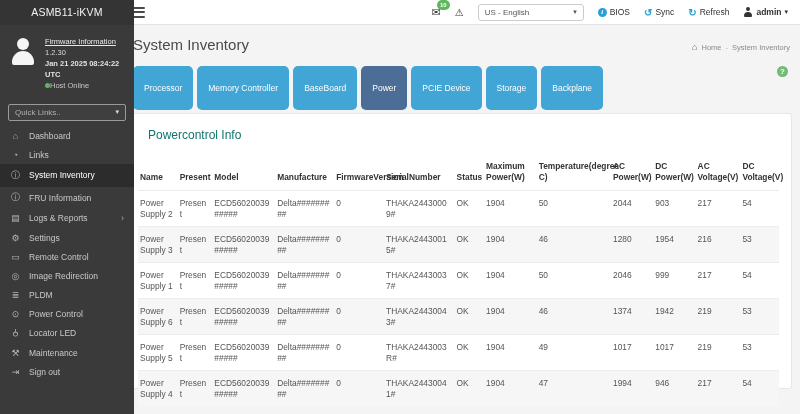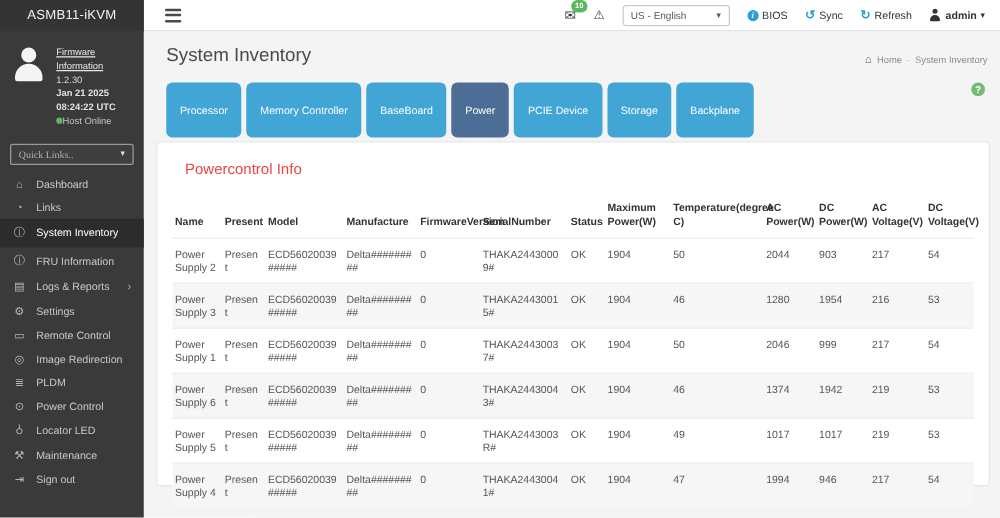--- a/index.html
+++ b/index.html
@@ -2,38 +2,38 @@
 <html><head>
 <meta charset="utf-8">
 <style>
   * { box-sizing: border-box; margin: 0; padding: 0; }
   html,body { width:800px; height:414px; overflow:hidden; }
   body {
     font-family:"Liberation Sans", sans-serif;
     background:#f4f4f4; color:#444; font-size:9px;
   }
   
-  .sidebar { position:absolute; left:0; top:0; width:115px; height:414px;
+  .sidebar { position:absolute; left:0; top:0; width:134px; height:414px;
     background:#3a3a3a; z-index:5; }
   .side-title { height:25px; line-height:25px; text-align:center; color:#f2f2f2;
     font-size:10.5px; background:#343434; letter-spacing:.2px; }
   .profile { display:flex; gap:7px; padding:11px 5px 6px 8px; }
   .avatar { width:30px; height:30px; position:relative; flex:none; margin-top:2px; }
   .avatar .head { position:absolute; left:9px; top:0; width:12px; height:12px;
     border-radius:50%; background:#f5f5f5; }
   .avatar .body { position:absolute; left:4px; top:13px; width:22px; height:14px;
     border-radius:11px 11px 2px 2px; background:#f5f5f5; }
   .profile-info { font-size:7.5px; color:#d6d6d6; line-height:11px; }
   .fw-link { color:#e8e8e8; font-weight:normal; text-decoration:underline; cursor:pointer; }
   .fw-date { font-weight:bold; color:#e2e2e2; }
   .host { display:flex; align-items:center; gap:0; color:#c4c4c4; }
   .dot { width:5px; height:5px; border-radius:50%; display:inline-block; }
   .quick-links { margin:7px 8px 4px; border:1px solid #9a9a9a; border-radius:2px;
     background:#3f3f3f; color:#b0b0b0; font-size:8px; padding:3px 6px;
-    display:flex; justify-content:space-between; cursor:pointer;font-family:Liberation Serif, serif; }
+    display:flex; justify-content:space-between; cursor:pointer; }
   .quick-links .caret { color:#ddd; font-size:7px; }
   .menu { margin-top:5px; }
   .menu-item { display:flex; align-items:center; gap:8px; padding:4.6px 10px;
     color:#c9c9c9; font-size:8.5px; cursor:pointer; }
   .menu-item.active { background:#2c2c2c; color:#fff; }
   .mi-icon { width:11px; text-align:center; font-size:9px; color:#b5b5b5; flex:none; }
   .mi-caret { margin-left:auto; color:#aaa; font-size:9px; }
   .rot180 { display:inline-block; transform:rotate(180deg); }
   
   .main { margin-left:115px; position:relative; height:414px; }
@@ -42,21 +42,21 @@
   .hamburger { display:flex; flex-direction:column; gap:2.5px; cursor:pointer; }
   .hamburger span { width:13px; height:2px; background:#4a4a4a; border-radius:1px; }
   .topbar-right { margin-left:auto; display:flex; align-items:center; gap:14px;
     font-size:8.5px; color:#333; }
   .tb-item { display:flex; align-items:center; gap:3px; cursor:pointer; }
   .mail-wrap { position:relative; font-size:11px; color:#333; }
   .badge { position:absolute; top:-6px; right:-9px; background:#5cb85c; color:#fff;
     font-size:6px; line-height:8px; padding:1px 3px; border-radius:7px; font-weight:bold; }
   .warn { font-size:10px; color:#3a3a3a; }
   .lang-select { border:1px solid #ccc; border-radius:3px; background:#fff;
-    width:86px; padding:3px 6px; display:flex; justify-content:space-between;
+    width:106px; padding:3px 6px; display:flex; justify-content:space-between;
     align-items:center; color:#555; font-size:8px; cursor:pointer; }
   .lang-select .caret { color:#555; font-size:7px; }
   .circle-i { width:9px; height:9px; border-radius:50%; background:#2a9fd8; color:#fff;
     font-size:7px; line-height:9px; text-align:center; font-weight:bold;
     font-family:"Liberation Serif", serif; font-style:italic; }
   .blue-glyph { color:#2a9fd8; font-size:10px; font-weight:bold; }
   .mini-person { position:relative; width:10px; height:10px; }
   .mini-person .head { position:absolute; left:3px; top:0; width:4px; height:4px;
     border-radius:50%; background:#333; }
   .mini-person .body { position:absolute; left:1px; top:4.5px; width:8px; height:5px;
@@ -72,21 +72,21 @@
   .bc-sep { color:#bbb; }
   .tabs { display:flex; gap:4px; margin:13px 0 0 18px; }
   .tab { background:#41a5d6; color:#fff; font-size:8.5px; padding:17px 11px;
     border-radius:5px; cursor:pointer; white-space:nowrap; }
   .tab.active { background:#4c6e96; }
   .help-btn { position:absolute; top:66px; right:12px; width:11px; height:11px;
     border-radius:50%; background:#74b976; color:#fff; font-size:8px; line-height:11px;
     text-align:center; font-weight:bold; cursor:pointer; }
   .card { background:#fff; margin:3px 8px 0 10px; border:1px solid #e7e7e7;
     border-radius:3px; padding:12px 12px 0 12px; height:276px; }
-  .panel-title { font-size:12px; font-weight:normal; color:#ef4444;
+  .panel-title { font-size:12px; font-weight:normal; color:#0f766e;
     margin:2px 0 16px 10px; }
   table { width:100%; border-collapse:collapse; table-layout:fixed;
     font-size:8.4px; color:#555; }
   th { font-weight:bold; color:#333; text-align:left; vertical-align:bottom;
     padding:3px 4px 7px 2px; line-height:11px; }
   td { vertical-align:top; padding:6.5px 4px 6.5px 2px; border-top:1px solid #ececec;
     line-height:11px; word-wrap:break-word; }
   tbody tr:nth-child(even) { background:#f6f6f6; }
 </style>
 </head>

